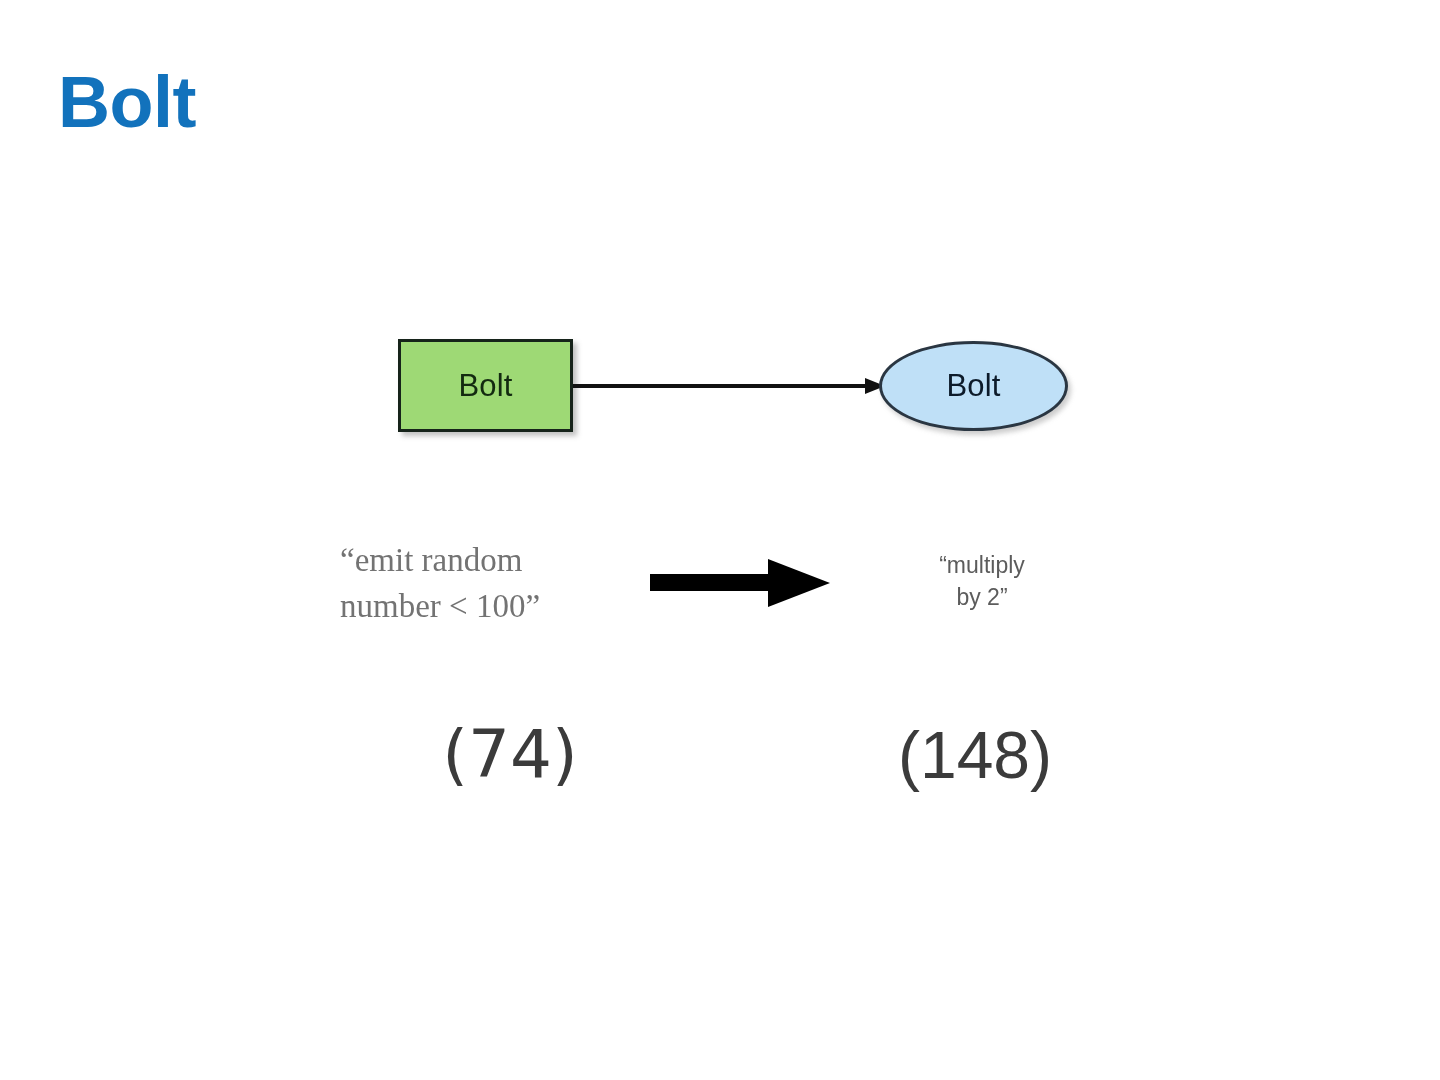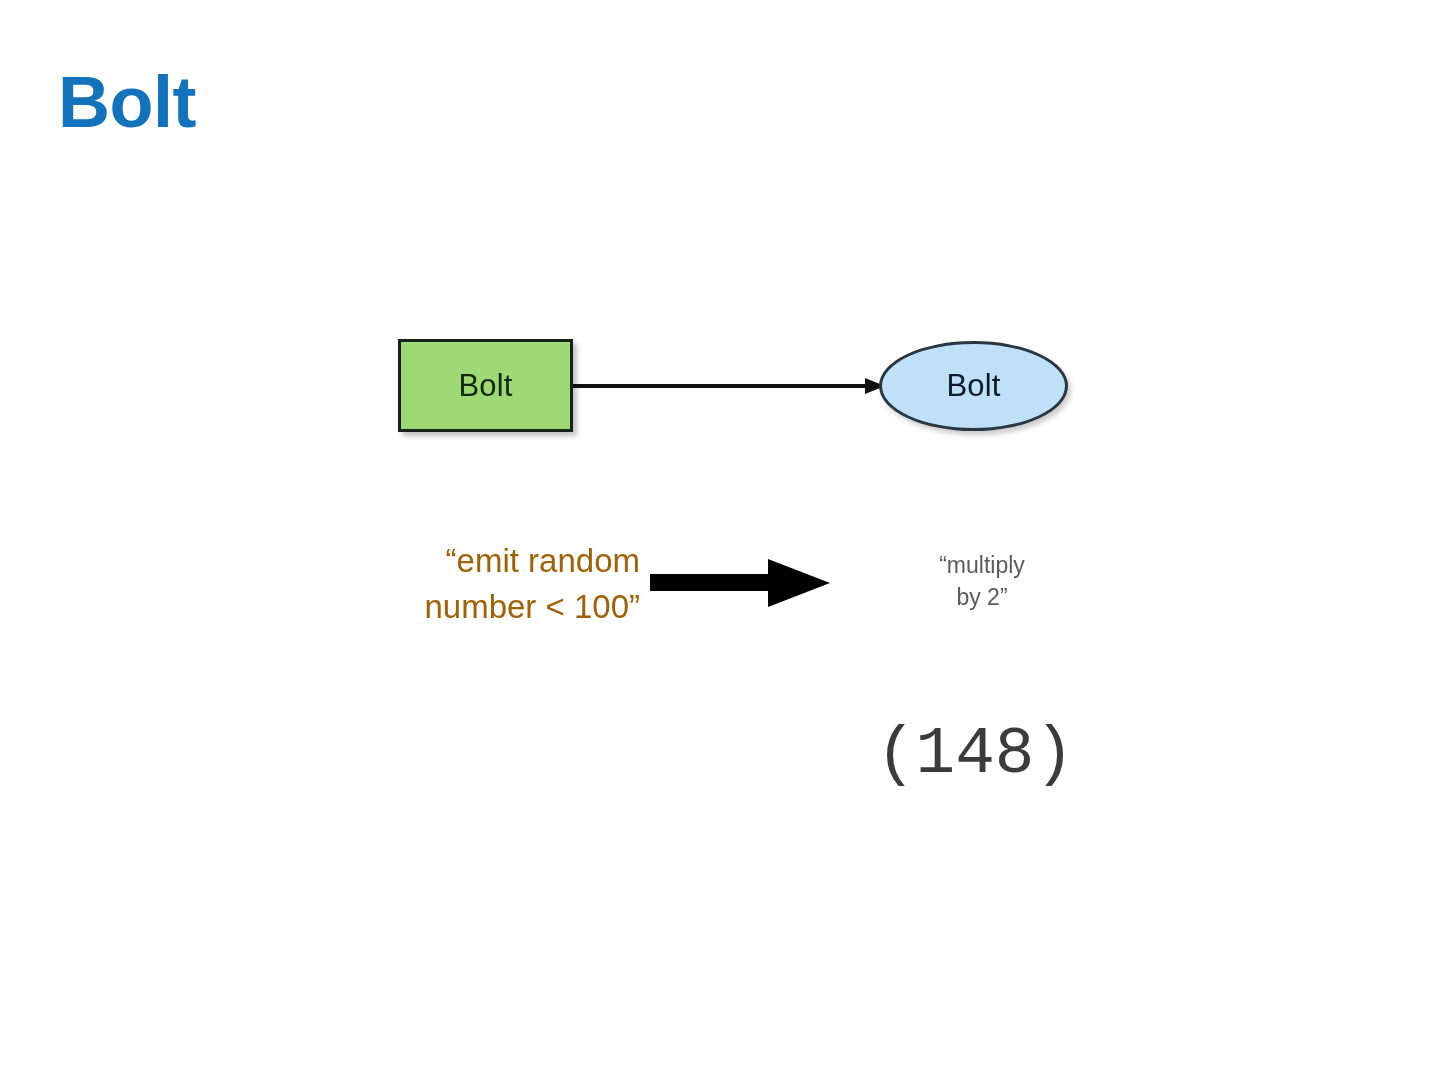--- a/index.html
+++ b/index.html
@@ -91,25 +91,25 @@
     width: 312px;
     height: 32px;
   }
 
   
   .desc-left {
     position: absolute;
     left: 10px;
     top: 228px;
     width: 300px;
-    text-align: right;
-    font-family: Liberation Sans, sans-serif;
+    text-align: left;
+    font-family: Liberation Serif, serif;
     font-size: 33px;
     line-height: 1.38;
-    color: #a16207;
+    color: #737373;
     white-space: pre-line;
   }
   .desc-right {
     position: absolute;
     left: 532px;
     top: 240px;
     width: 240px;
     text-align: center;
     font-family: "Liberation Sans", sans-serif;
     font-size: 23px;
@@ -138,21 +138,21 @@
     color: #3b3b3b;
     line-height: 1;
     white-space: nowrap;
   }
   .value-right {
     position: absolute;
     left: 495px;
     top: 412px;
     width: 300px;
     text-align: center;
-    font-family: Liberation Mono, monospace;
+    font-family: Liberation Sans, sans-serif;
     font-size: 66px;
     color: #3b3b3b;
     line-height: 1;
     white-space: nowrap;
   }
 </style>
 </head>
 <body>
 
 <div class="slide-title">Bolt</div>
@@ -180,16 +180,17 @@
   <div class="bold-arrow">
     <svg width="180" height="60" viewBox="0 0 180 60">
       <rect x="0" y="21" width="128" height="17" fill="#000000"></rect>
       <polygon points="118,6 180,30 118,54" fill="#000000"></polygon>
     </svg>
   </div>
 
   <div class="desc-right">“multiply
 by 2”</div>
 
+  <div class="value-left">(74)</div>
 
   <div class="value-right">(148)</div>
 
 </div>
 
 </body></html>

